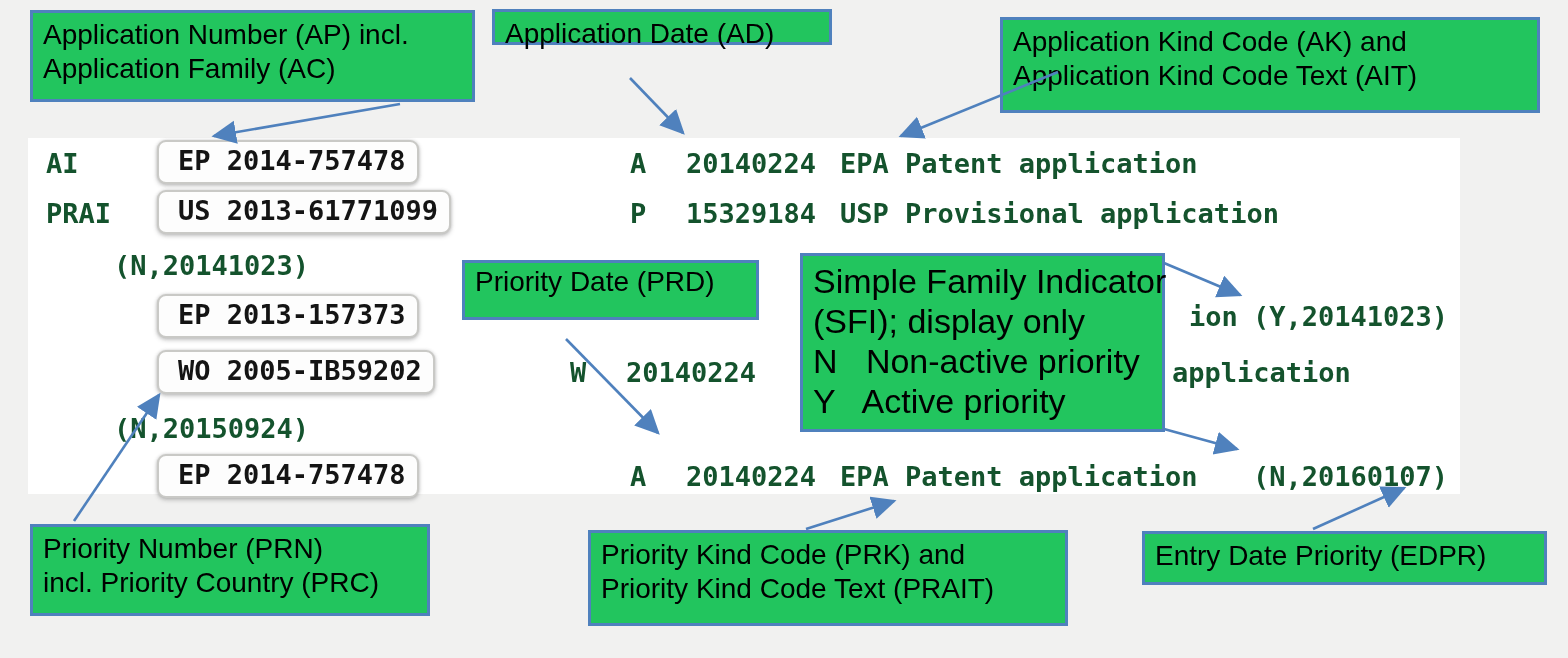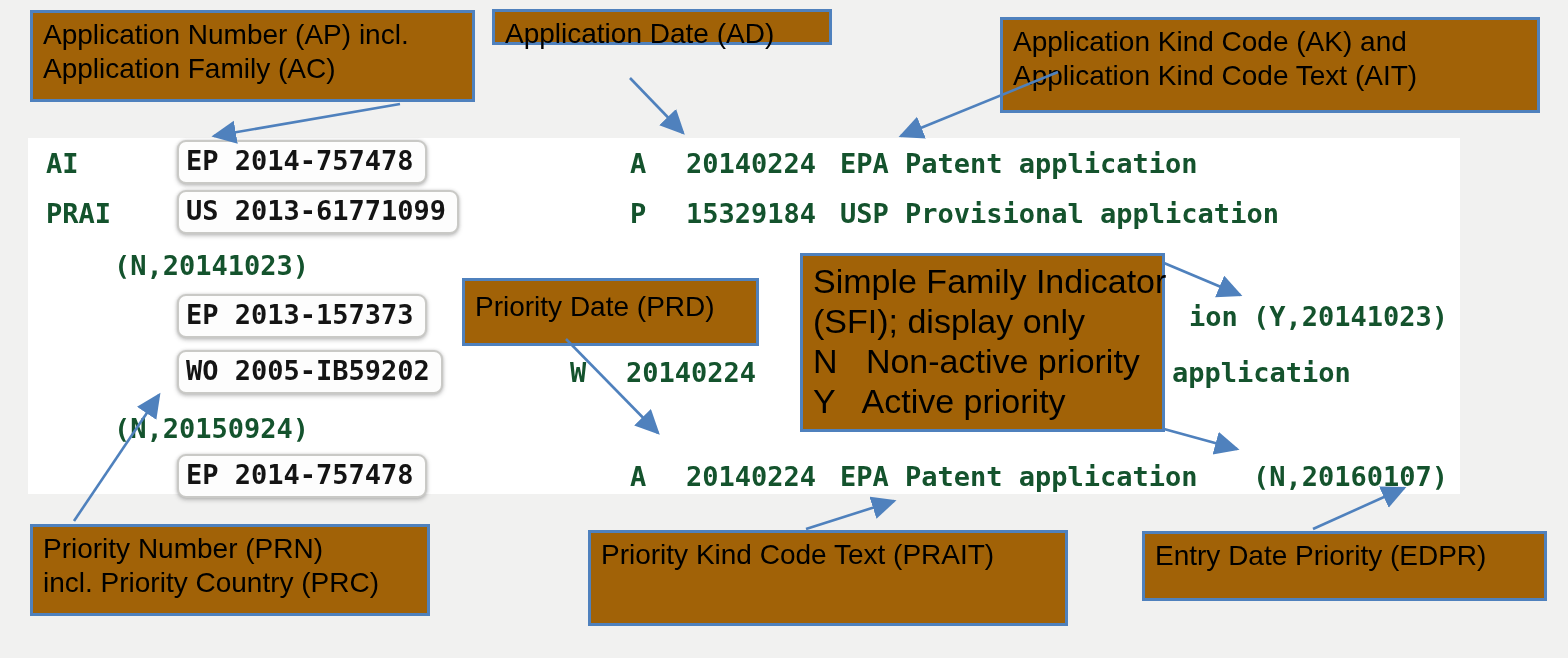--- a/index.html
+++ b/index.html
@@ -22,29 +22,28 @@
     white-space:pre;
   }
   
   .chip{
     position:absolute;
     font-family:"DejaVu Sans Mono","Liberation Mono",monospace;
     font-size:27px;line-height:34px;font-weight:700;color:#141414;
     background:#fdfdfd;
     border:2px solid #c9c9c6;
     border-radius:9px;
-    padding:2px 11px 4px 7px;
+    padding:2px 11px 4px 19px;
     box-shadow:0 2px 4px rgba(90,90,90,.35), 0 0 3px rgba(120,120,120,.25);
     white-space:pre;
-    margin-left:20px;
   }
   
   .callout{
     position:absolute;
-    background:#a16207;
+    background:#22c55e;
     border:3px solid #4f81bd;
     font-size:28px;line-height:34px;color:#000;
     padding:5px 10px 4px 10px;
     box-sizing:border-box;
     z-index:5;
   }
   .callout div{white-space:pre;}
   svg.arrows{position:absolute;left:0;top:0;z-index:6;pointer-events:none;}
 </style>
 </head>
@@ -90,41 +89,42 @@
 
 <div class="callout" style="left:492px;top:9px;width:340px;height:36px">
   <div>Application Date (AD)</div>
 </div>
 
 <div class="callout" style="left:1000px;top:17px;width:540px;height:96px">
   <div>Application Kind Code (AK) and</div>
   <div>Application Kind Code Text (AIT)</div>
 </div>
 
-<div class="callout" style="left:462px;top:278px;width:297px;height:68px;padding-top:9px">
+<div class="callout" style="left:462px;top:260px;width:297px;height:60px;padding-top:2px">
   <div>Priority Date (PRD)</div>
 </div>
 
 <div class="callout" style="left:800px;top:253px;width:365px;height:179px;font-size:34px;line-height:40px">
   <div>Simple Family Indicator</div>
   <div>(SFI); display only</div>
   <div>N   Non-active priority</div>
   <div>Y   Active priority</div>
 </div>
 
 <div class="callout" style="left:30px;top:524px;width:400px;height:92px">
   <div>Priority Number (PRN)</div>
   <div>incl. Priority Country (PRC)</div>
 </div>
 
 <div class="callout" style="left:588px;top:530px;width:480px;height:96px">
+  <div>Priority Kind Code (PRK) and</div>
   <div>Priority Kind Code Text (PRAIT)</div>
 </div>
 
-<div class="callout" style="left:1142px;top:531px;width:405px;height:70px">
+<div class="callout" style="left:1142px;top:531px;width:405px;height:54px">
   <div>Entry Date Priority (EDPR)</div>
 </div>
 
 <svg class="arrows" width="1568" height="658" viewBox="0 0 1568 658">
   <defs>
     <marker id="ah" markerWidth="11" markerHeight="10" refX="8.5" refY="4.5" orient="auto">
       <path d="M0,0 L9.5,4.5 L0,9 z" fill="#4f81bd"></path>
     </marker>
   </defs>
   <line x1="400" y1="104" x2="214" y2="136" stroke="#4f81bd" stroke-width="2.6" marker-end="url(#ah)"></line>

